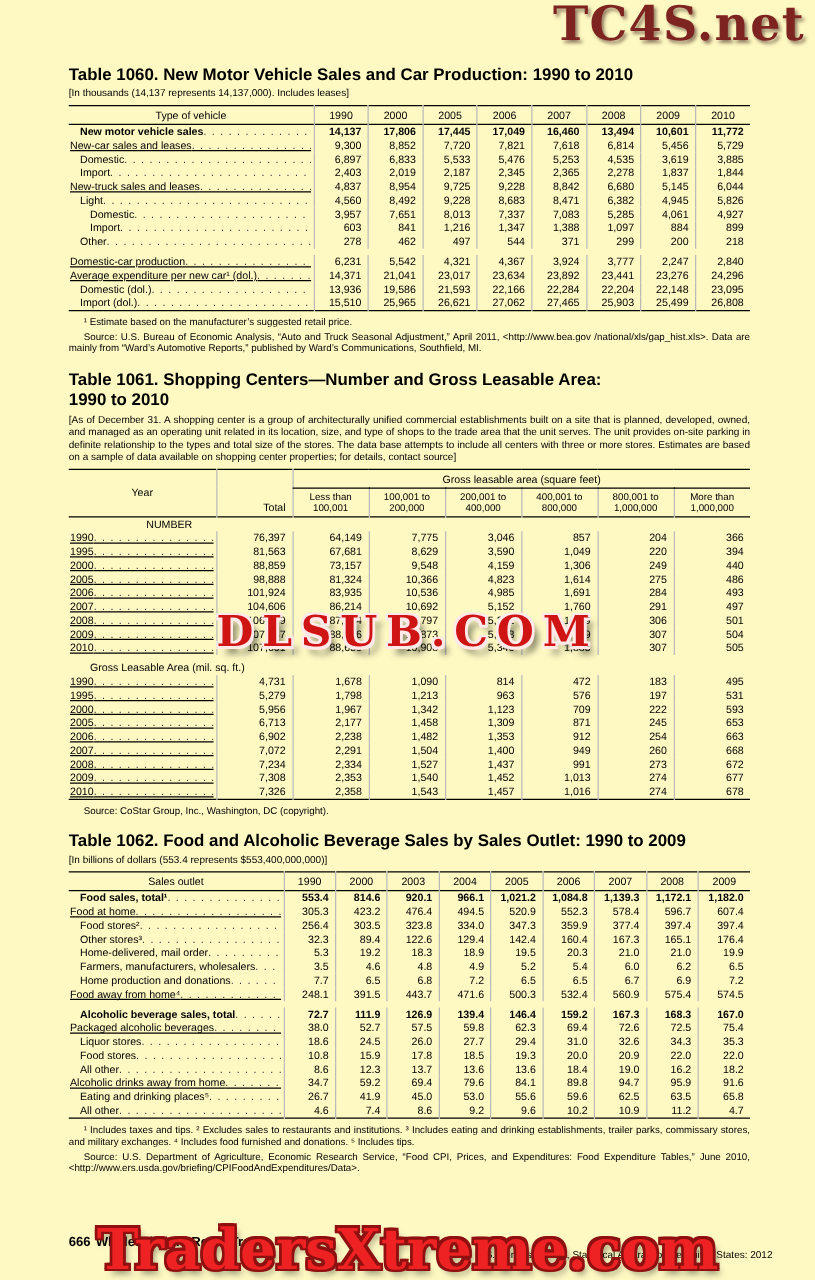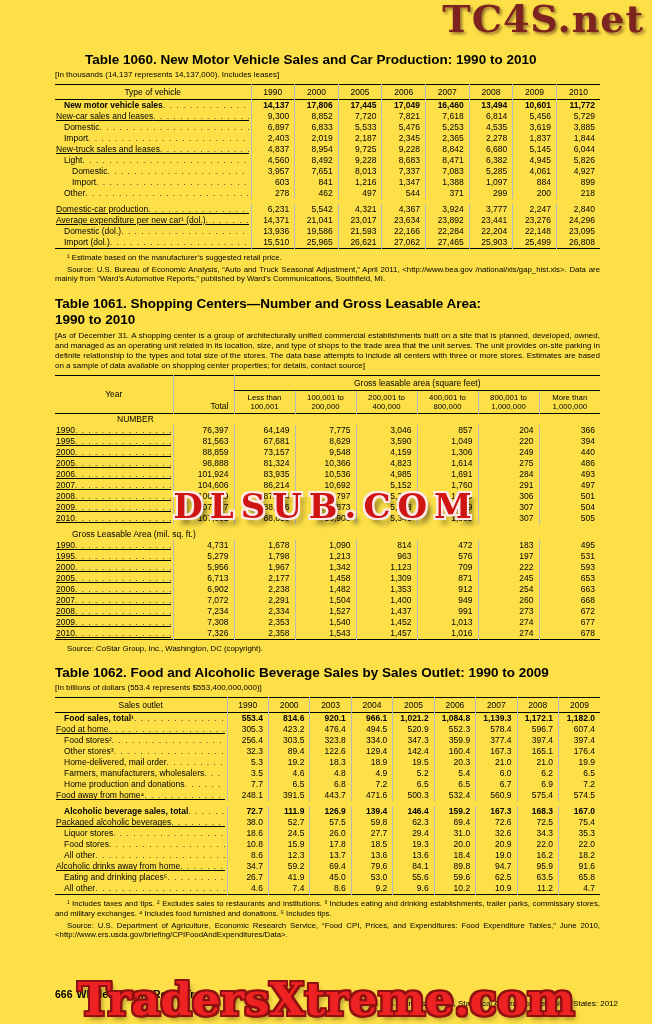--- a/index.html
+++ b/index.html
@@ -1,19 +1,19 @@
 <!DOCTYPE html>
 <html><head>
 <meta charset="utf-8">
 <style>
   * { margin:0; padding:0; box-sizing:border-box; }
   html,body { background:#888; }
   body { width:652px; height:1024px; margin:0 auto; position:relative; }
   .page {
-    position:absolute; inset:0; background:#fde047; color:#000;
+    position:absolute; inset:0; background:#fef9c3; color:#000;
     font-family:"Liberation Sans", sans-serif; overflow:hidden;
     padding:0 52px 0 55px;
   }
   .pre { white-space:pre-line; }
 
   
   .wm { position:absolute; font-family:"DejaVu Serif", serif; font-weight:bold; z-index:10; white-space:nowrap; }
   .wm-top {
     top:-4px; right:8px; font-size:38px; letter-spacing:1px;
     color:#7d2320; text-shadow:2px 2px 3px rgba(60,25,20,.55);
@@ -30,21 +30,21 @@
     bottom:-2px; left:50%; transform:translateX(-50%);
     font-size:45px; color:#ee2222;
     text-shadow:
       -2px -2px 0 #8f1010, 2px -2px 0 #8f1010, -2px 2px 0 #8f1010, 2px 2px 0 #8f1010,
       -2px 0 0 #8f1010, 2px 0 0 #8f1010, 0 -2px 0 #8f1010, 0 2px 0 #8f1010,
       3px 4px 5px rgba(0,0,0,.4);
   }
 
   
   .tbl-title { font-size:13.5px; font-weight:bold; line-height:16px; margin-top:12px; }
-  .first-title { margin-top:52px;margin-left:30px; }
+  .first-title { margin-top:52px; }
   .unit-note { font-size:8px; line-height:10px; margin-top:2px; }
   .bracket-note { font-size:8px; line-height:10px; margin-top:3px; text-align:justify; }
   .fnote { font-size:7.8px; line-height:9.6px; margin-top:2px; text-indent:12px; text-align:justify; }
   .fnote.first { margin-top:4px; }
 
   
   table.tbl {
     width:100%; table-layout:fixed; border-collapse:collapse;
     margin-top:4px; font-size:8.5px;
     border-top:1.5px solid #000; border-bottom:1.5px solid #000;

